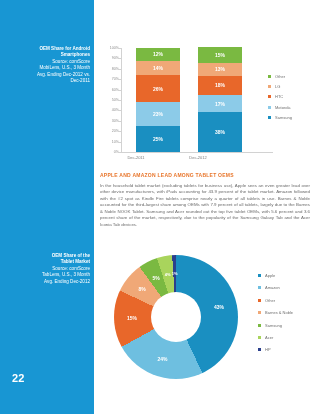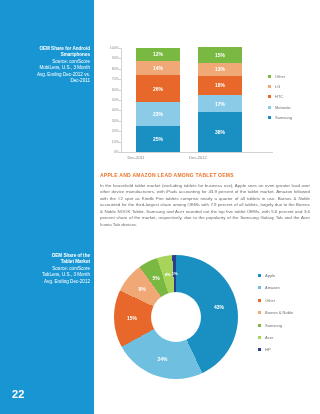--- a/index.html
+++ b/index.html
@@ -9,21 +9,21 @@
     overflow:hidden;position:relative;
   }
   .page{position:absolute;inset:0;}
 
   
   .sidebar{
     position:absolute;left:0;top:0;width:94px;height:414px;
     background:#1896d3;
   }
   .page-num{
-    position:absolute;left:12px;top:388px;
+    position:absolute;left:12px;top:372px;
     color:#ffffff;font-size:11px;font-weight:bold;letter-spacing:.2px;
   }
 
   
   .caption{
     position:absolute;text-align:right;color:#ffffff;
     font-size:4.6px;line-height:6.4px;width:84px;left:6px;
   }
   .caption .title{font-weight:bold;display:block;}
   .caption .src{display:block;}

